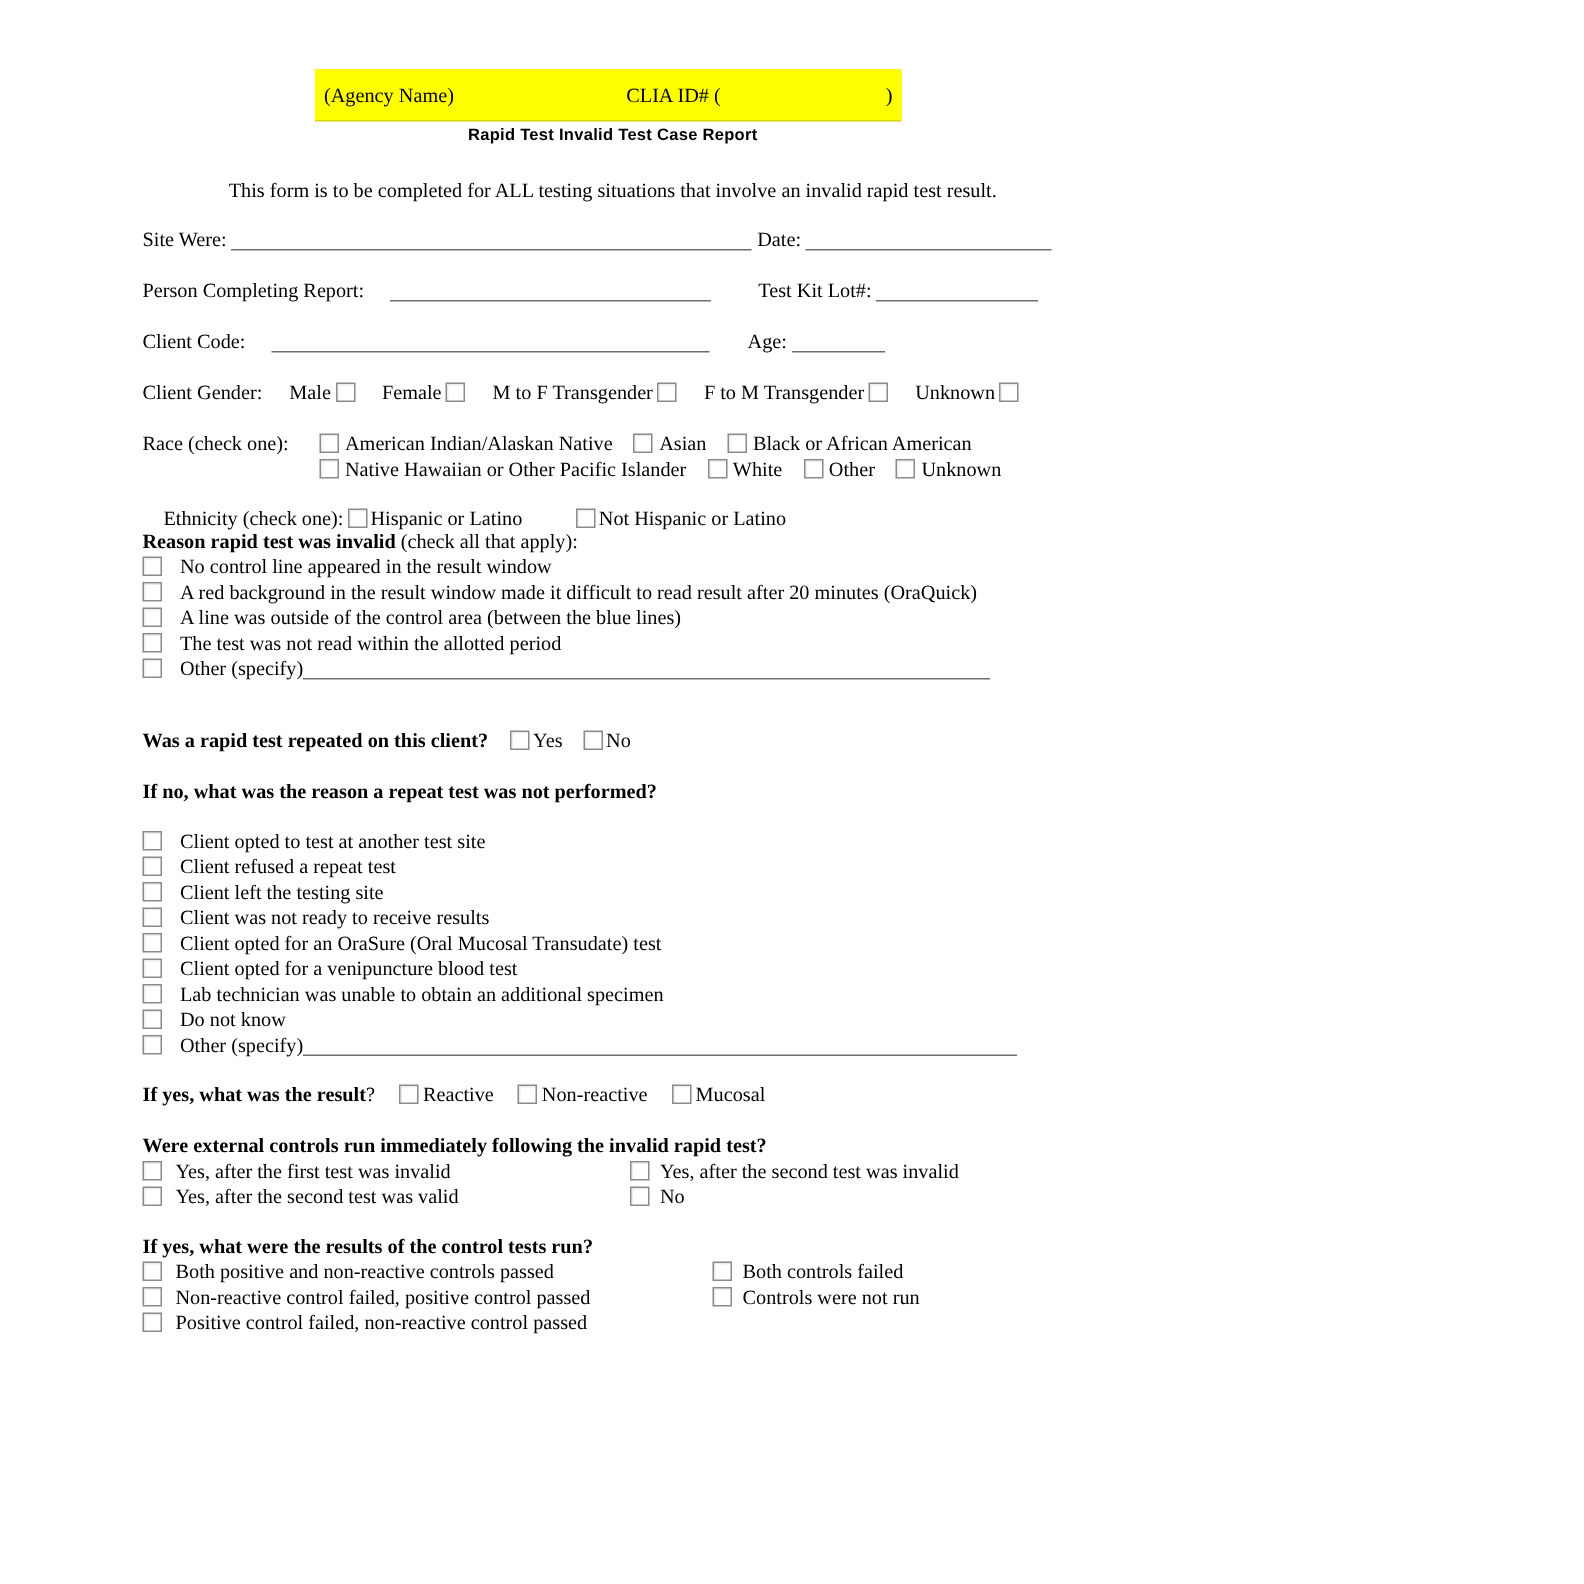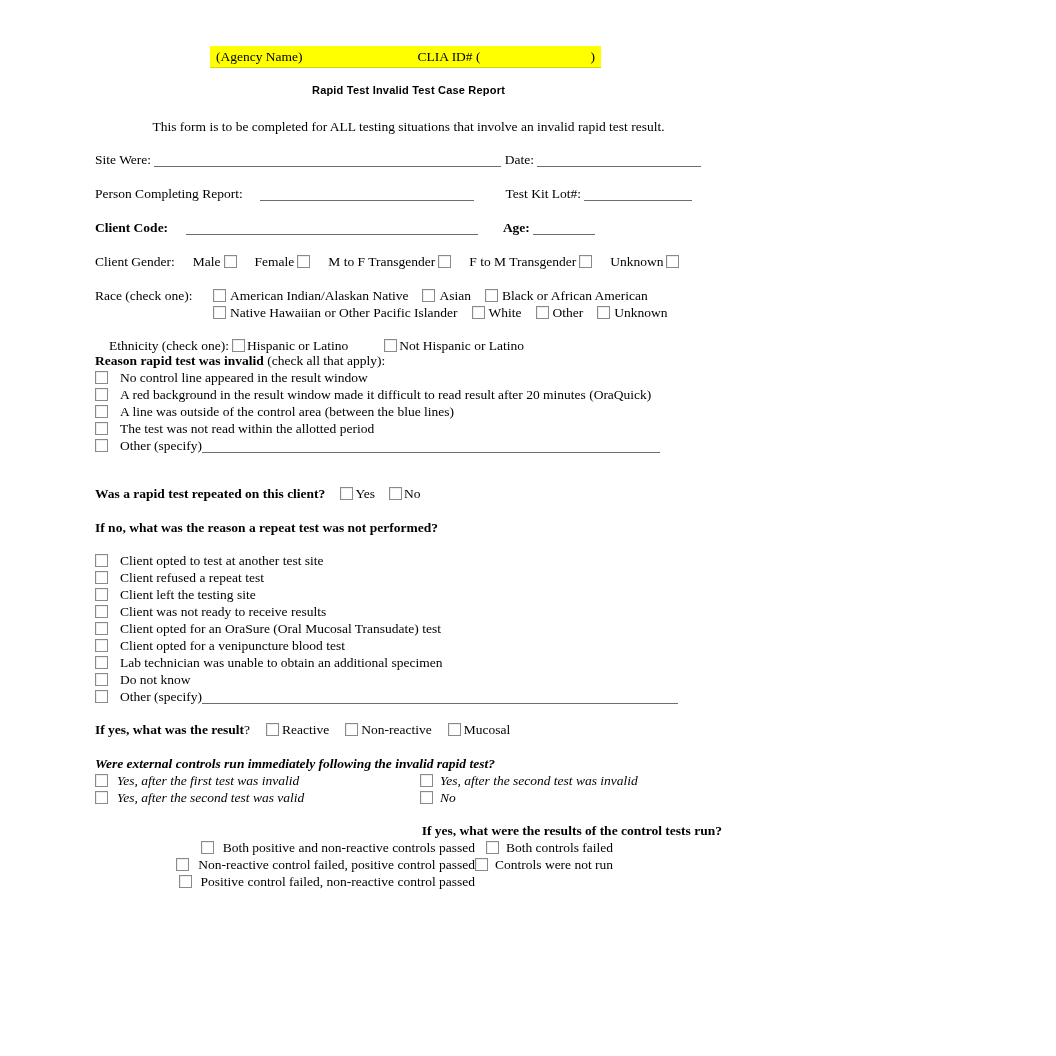--- a/index.html
+++ b/index.html
@@ -6,44 +6,44 @@
   html,body { background:#fff; }
   .page {
     position:relative; width:1056px; height:1056px; background:#ffffff;
     font-family:"Liberation Serif", serif; font-size:13.5px; color:#000;
     line-height:17px; overflow:hidden;
   }
   .wrap { position:absolute; left:95px; top:46px; width:627px; }
   .sec { position:absolute; left:0; width:627px; }
 
   
-  .s-hl { top:0; left:115px; width:391px; height:21px; background:#ffff00;
+  .s-hl { top:0; left:115px; width:391px; height:34px; background:#ffff00;
           display:flex; align-items:center; padding:0 6px; box-shadow:0 1px 0 #d6d600; }
   .hl-agency { flex:0 0 auto; }
   .hl-sp { flex:1; }
   .hl-clia { flex:0 0 auto; }
   .hl-close { flex:0 0 auto; margin-left:110px; }
 
   .s-title { top:36px; text-align:center; font-family:"Liberation Sans", sans-serif;
              font-weight:bold; font-size:11px; letter-spacing:.2px; }
   .s-intro { top:72px; text-align:center; }
 
   .s-site   { top:105px; width:615px; }
   .s-person { top:139px; }
-  .s-client { top:173px;font-weight:bold; }
+  .s-client { top:173px; }
   .s-gender { top:207px; }
   .s-race   { top:241px; }
   .s-eth    { top:291px;margin-left:14px; }
   .s-reason { top:306px; }
   .s-repeat { top:439px; }
   .s-ifnoq  { top:473px; }
   .s-ifnol  { top:506px; }
   .s-result { top:675px; }
-  .s-ext    { top:709px;font-style:italic; }
-  .s-ctrl   { top:776px;text-align:right; }
+  .s-ext    { top:709px; }
+  .s-ctrl   { top:776px; }
 
   .b { font-weight:bold; }
 
   
   .cb { display:inline-block; width:13px; height:13px; background:#fff;
         border:1px solid #8a8a8a; box-shadow:inset 1px 1px 0 rgba(0,0,0,.07);
         vertical-align:-2px; }
 
   
   .fline { display:inline-block; height:0; border-bottom:1px solid #6e6e6e; margin-bottom:-3px; }

